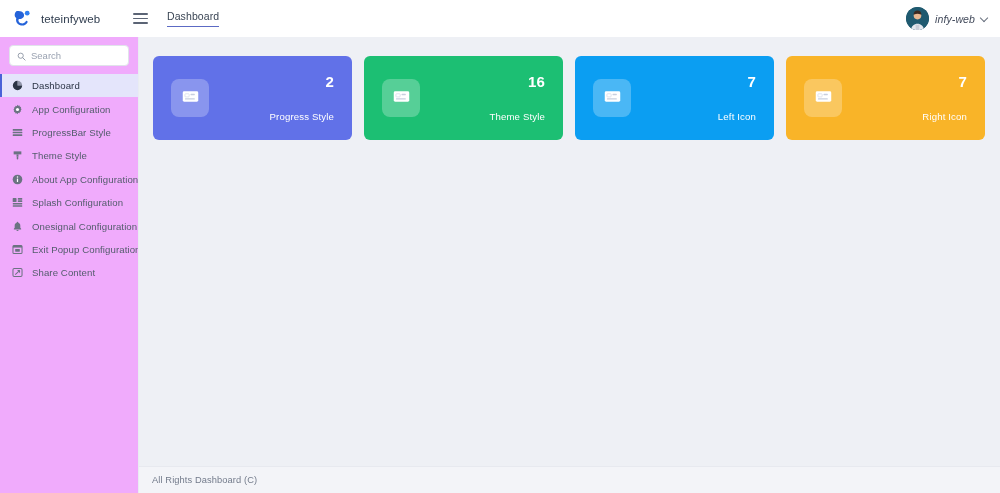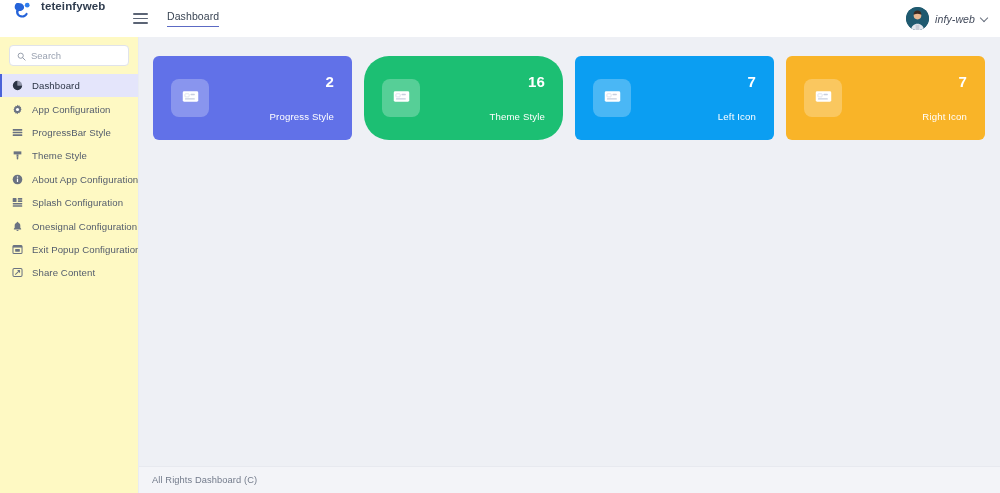--- a/index.html
+++ b/index.html
@@ -13,23 +13,22 @@
 
   
   .topbar {
     height: 37px; min-height: 37px;
     background: #ffffff;
     display: flex; align-items: center;
     position: relative; z-index: 5;
   }
   .brand {
     width: 139px; min-width: 139px; height: 37px;
-    display: flex; align-items: flex-start; gap: 7px;
+    display: flex; align-items: center; gap: 7px;
     padding-left: 12px;
-    font-weight: bold;
   }
   .logo-mark { width: 22px; height: 22px; display: block; }
   .brand-name {
     font-size: 11.5px; color: #2f3c4e; letter-spacing: .1px; white-space: nowrap;
   }
   .hamburger {
     width: 20px; height: 37px; display: flex; flex-direction: column;
     justify-content: center; gap: 3px; cursor: pointer;
     margin-left: -6px;
   }
@@ -57,21 +56,21 @@
     border-right: 1.2px solid #68707e; border-bottom: 1.2px solid #68707e;
     transform: rotate(45deg);
   }
 
   
   .body-row { display: flex; flex: 1; min-height: 0; }
 
   
   .sidebar {
     width: 139px; min-width: 139px;
-    background: #fef9c3;
+    background: #f0abfc;
     border-right: 1px solid #e9ecf2;
     padding-top: 8px;
     overflow: hidden;
   }
   .search-wrap { padding: 0 9px 8px 9px; }
   .search-box {
     height: 21px; border: 1px solid #e0e3ea; border-radius: 4px;
     background: #fff; display: flex; align-items: center; gap: 5px;
     padding: 0 7px;
   }
@@ -292,21 +291,21 @@
                   <rect x="5.8" y="10" width="6.2" height="4.6" rx="1" fill="#ffffff" stroke="#cfd6e6" stroke-width="1"></rect>
                   <rect x="14" y="10" width="6.4" height="2" rx=".7" fill="#c8cfdf"></rect>
                   <rect x="5.8" y="16.6" width="14.6" height="1.7" rx=".8" fill="#c8cfdf"></rect>
                 </svg></span>
             </div>
             <div class="stat-text">
               <span class="stat-count">2</span>
               <span class="stat-label">Progress Style</span>
             </div>
           </div>
-          <div class="stat-card" style="background: rgb(28, 191, 115); border-radius: 25px;">
+          <div class="stat-card" style="background: rgb(28, 191, 115);">
             <div class="stat-icon-box">
               <span><svg viewBox="0 0 28 28" width="19" height="19">
                   <rect x="2.6" y="6.4" width="22.8" height="15.2" rx="2" fill="#ffffff"></rect>
                   <rect x="5.8" y="10" width="6.2" height="4.6" rx="1" fill="#ffffff" stroke="#cfd6e6" stroke-width="1"></rect>
                   <rect x="14" y="10" width="6.4" height="2" rx=".7" fill="#c8cfdf"></rect>
                   <rect x="5.8" y="16.6" width="14.6" height="1.7" rx=".8" fill="#c8cfdf"></rect>
                 </svg></span>
             </div>
             <div class="stat-text">
               <span class="stat-count">16</span>

